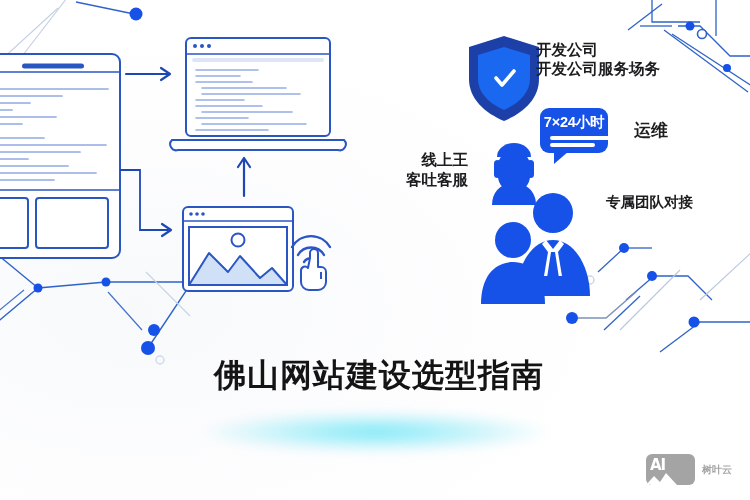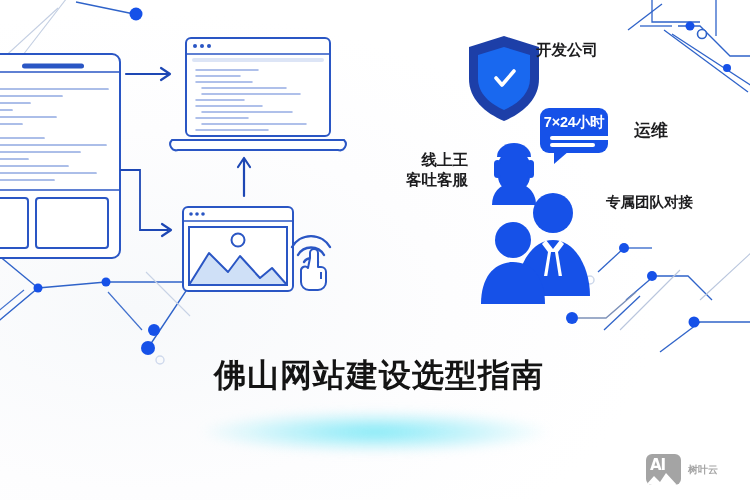--- a/index.html
+++ b/index.html
@@ -41,21 +41,21 @@
         background:radial-gradient(closest-side,rgba(110,230,245,.85),rgba(150,235,248,.38) 52%,rgba(255,255,255,0) 78%);
         filter:blur(5px);}
   #title{position:absolute;left:0;right:0;top:354px;text-align:center;
          font-size:32px;font-weight:900;color:#141414;letter-spacing:1px;
          font-family:"DejaVu Sans","Liberation Sans",sans-serif;}
   #subtitle{position:absolute;left:0;right:0;top:421px;text-align:center;
          font-size:20px;font-weight:700;color:#1b1b1d;letter-spacing:.5px;}
 
   
   #wm{position:absolute;left:646px;top:454px;display:flex;align-items:center;gap:7px;opacity:.62;}
-  #wm .badge{position:relative;width:35px;height:31px;border-radius:6px;background:#6e6e6e;overflow:hidden;}
+  #wm .badge{position:relative;width:49px;height:31px;border-radius:6px;background:#6e6e6e;overflow:hidden;}
   #wm .badge .ai{position:absolute;left:4px;top:2px;color:#fff;font-size:15px;font-weight:700;
         font-family:"DejaVu Sans","Liberation Sans",sans-serif;letter-spacing:-1px;}
   #wm .badge .hill{position:absolute;left:0;bottom:0;width:31px;height:14px;}
   #wm .wt{color:#6e6e6e;font-size:10px;font-weight:700;}
 </style>
 </head>
 <body>
 
 <div id="stage">
 
@@ -258,21 +258,21 @@
       <circle cx="553" cy="213" r="20"></circle>
       <path d="M 516 296 c 0 -30 16 -56 37 -56 c 21 0 37 26 37 56 z"></path>
       <path d="M 546 240 l 7 9 l 7 -9 l 4 4 l -6 8 l 4 24 h -18 l 4 -24 l -6 -8 z" fill="#ffffff"></path>
       <path d="M 551 252 l -4 26 h 12 l -4 -26 z" fill="#1651e8"></path>
 
       <circle cx="513" cy="240" r="18"></circle>
       <path d="M 481 304 c 0 -28 14 -42 32 -42 c 18 0 32 14 32 42 z"></path>
     </g>
   </svg>
 
-  <div class="txt" id="devco"><span>开发公司</span><br></div>
+  <div class="txt" id="devco"><span>开发公司</span><br><span>开发公司服务场务</span></div>
 
   <div id="bubble">
     <div class="bt">7×24小时</div>
     <div class="l1"></div>
     <div class="l2"></div>
   </div>
 
   <div class="txt" id="ops-label">运维</div>
 
   <div class="txt" id="team-label">专属团队对接</div>

